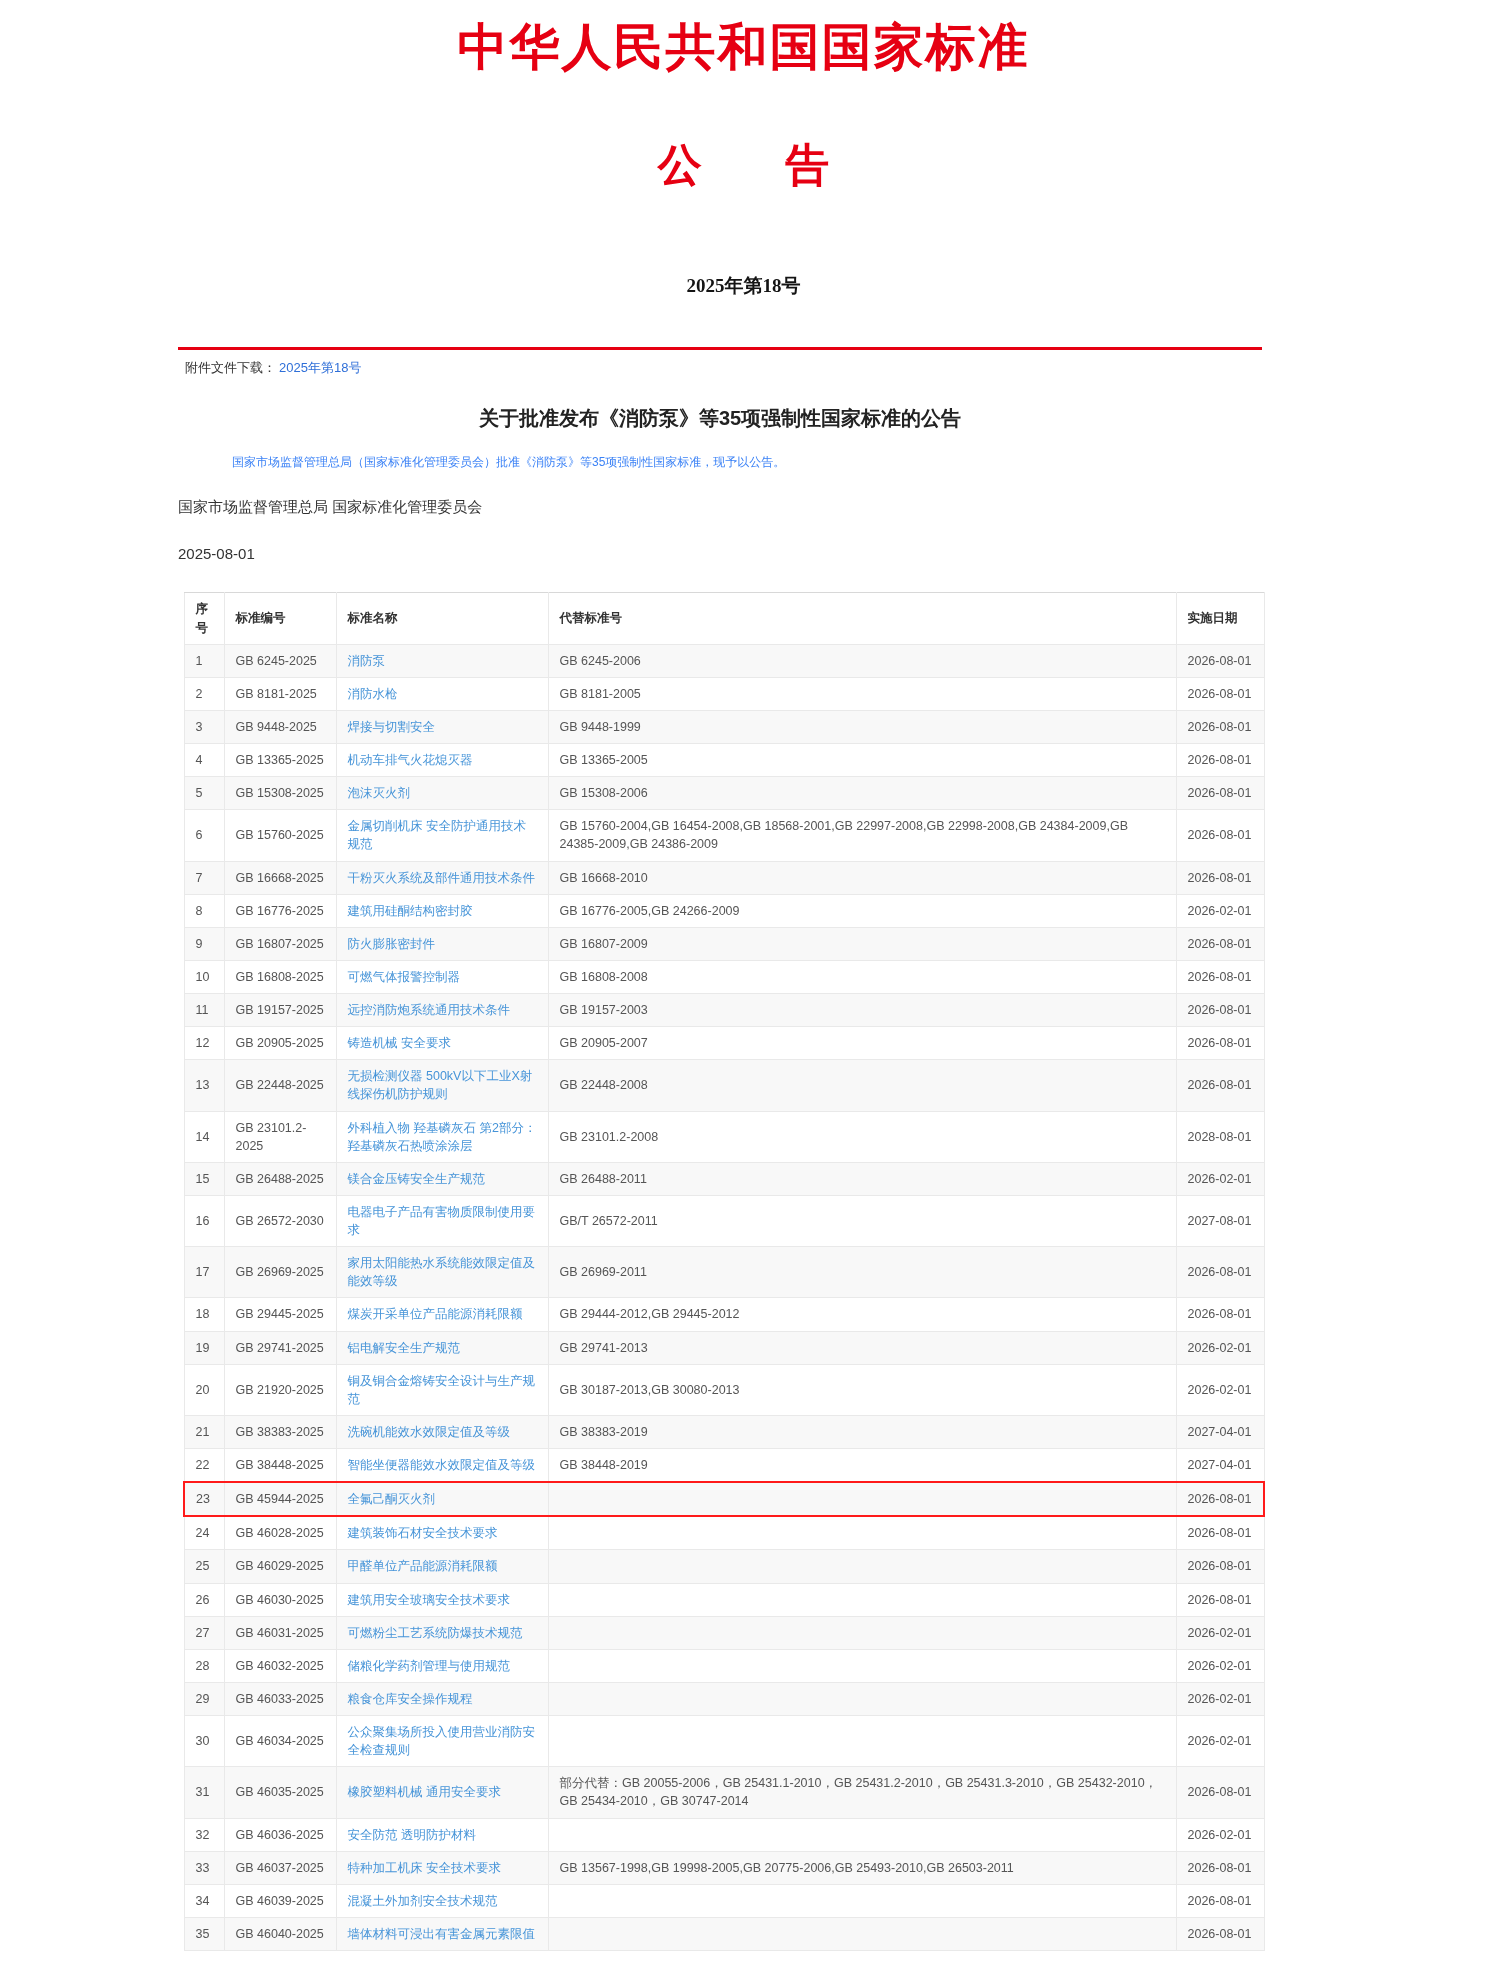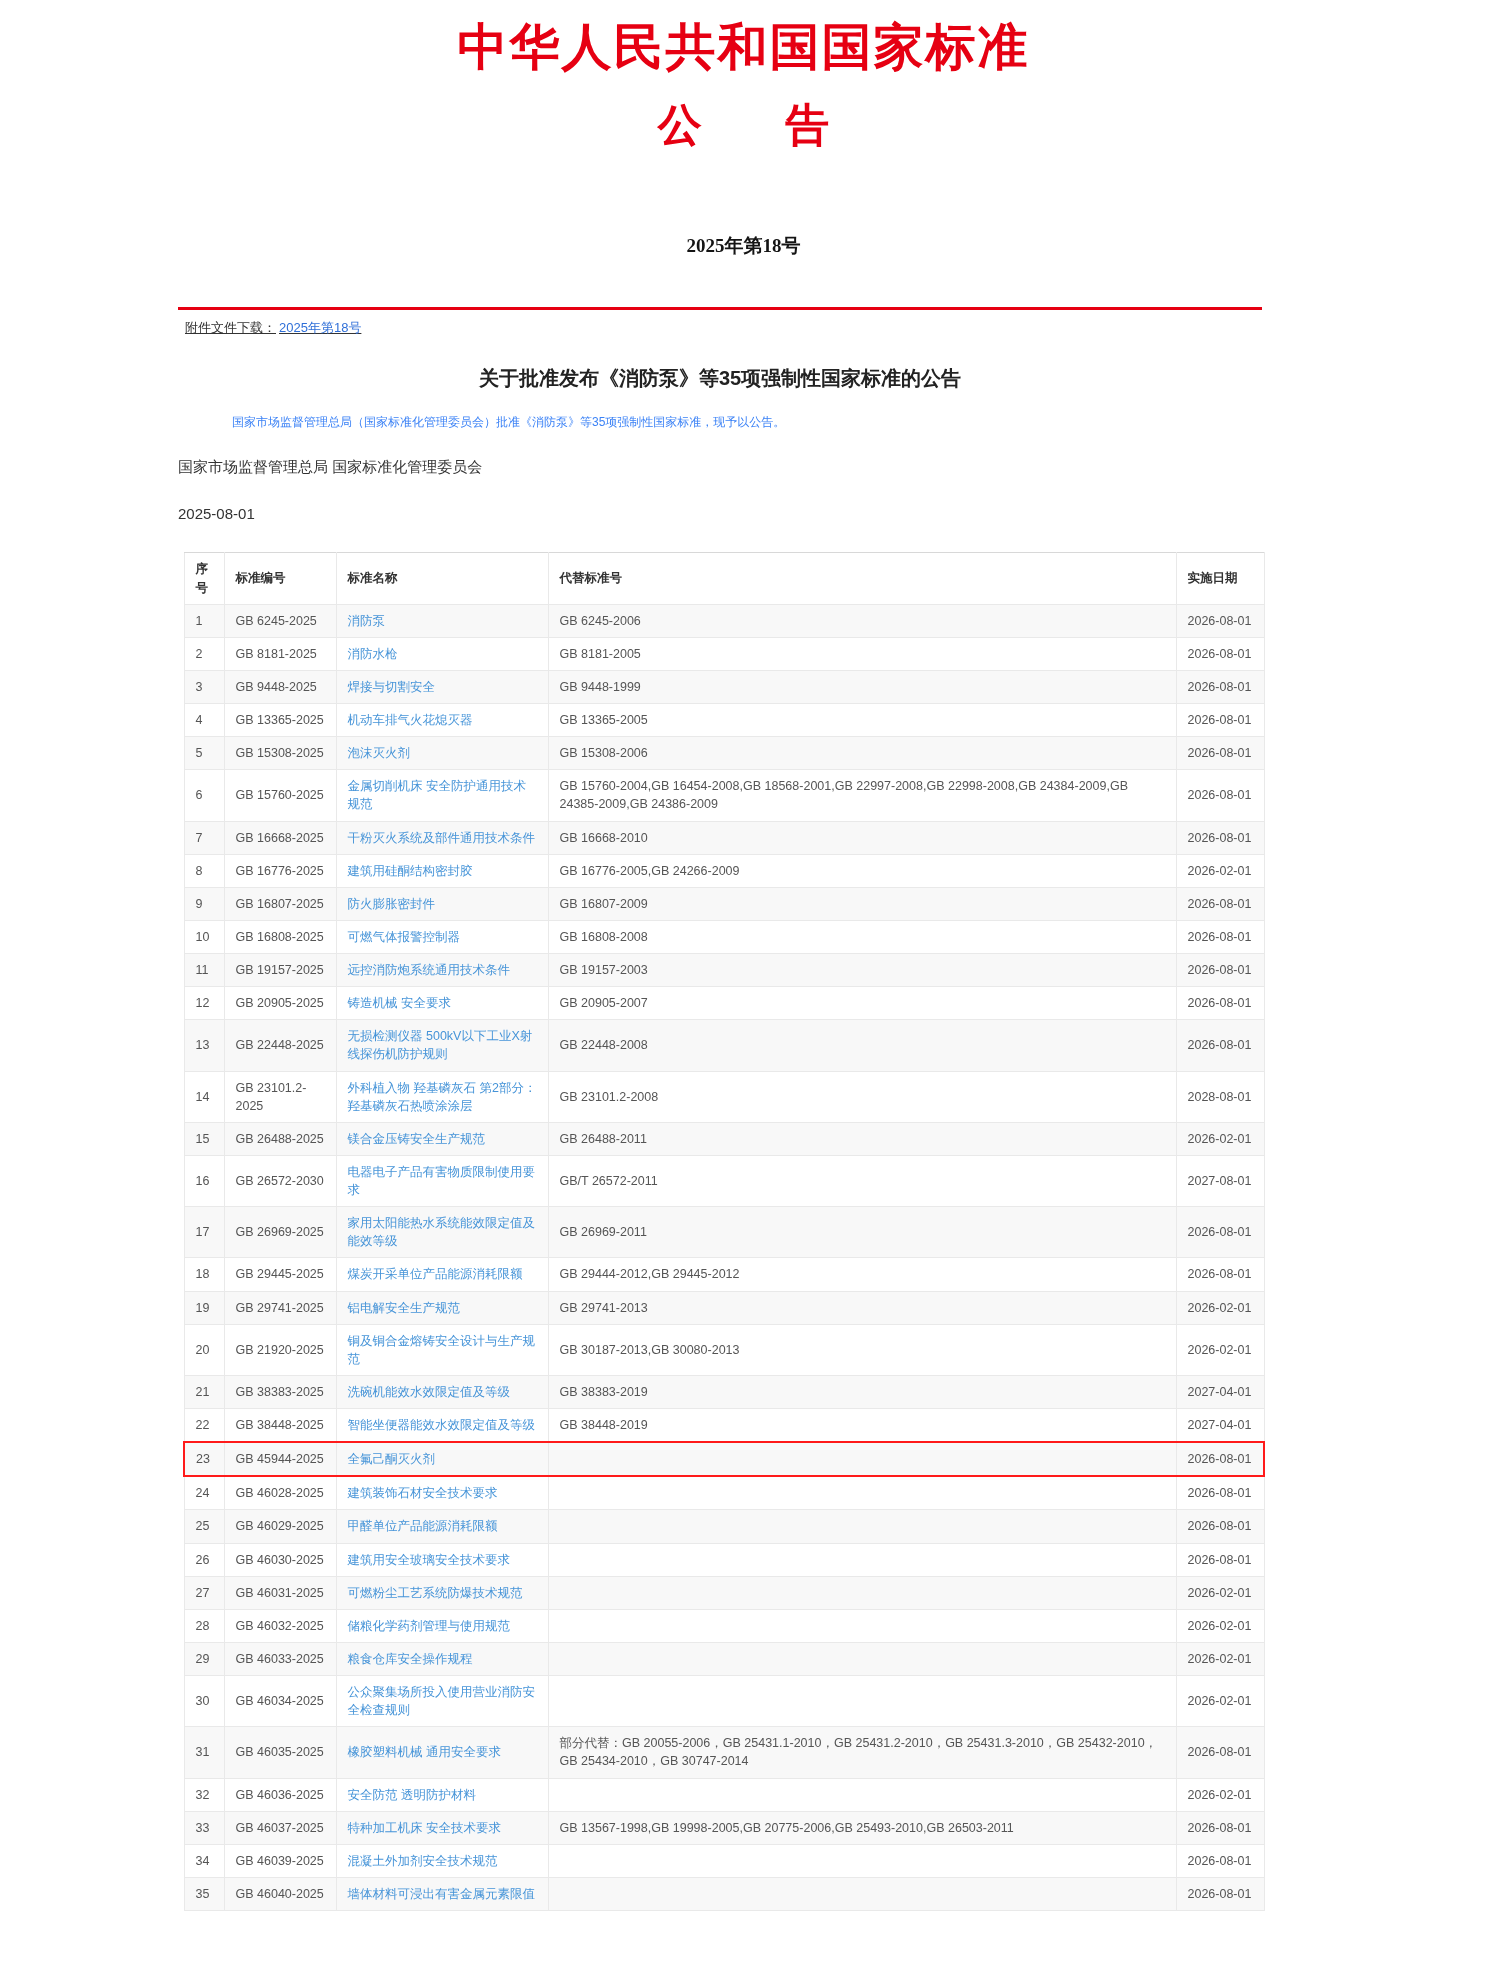--- a/index.html
+++ b/index.html
@@ -2,28 +2,28 @@
 <html><head>
 <meta charset="utf-8">
 <style>
   * { box-sizing: border-box; }
   html,body { margin:0; padding:0; background:#ffffff; }
   body { width:1487px; font-family:"Liberation Sans","DejaVu Sans",sans-serif; }
   .page { width:1487px; min-height:1983px; background:#fff; padding-top:14px; }
 
   .doc-title { margin:0; text-align:center; color:#e60012; font-family:Liberation Mono, monospace;
                font-weight:700; font-size:50px; letter-spacing:2px; }
-  .doc-subtitle { margin:15px 0 0; text-align:center; color:#e60012; font-family:"Liberation Serif","DejaVu Serif",serif;
+  .doc-subtitle { margin:55px 0 0; text-align:center; color:#e60012; font-family:"Liberation Serif","DejaVu Serif",serif;
                font-weight:700; font-size:44px; letter-spacing:0.45em; text-indent:0.45em; }
   .issue-no { margin-top:78px; text-align:center; font-family:"Liberation Serif","DejaVu Serif",serif;
                font-size:19px; font-weight:700; color:#141414; }
 
   .red-rule { border:none; height:3px; background:#e60012; margin:48px 225px 0 178px; }
 
-  .attach-row { margin:9px 0 0 185px; font-size:13px; color:#333;text-decoration:underline; }
+  .attach-row { margin:9px 0 0 185px; font-size:13px; color:#333; }
   .attach-link { color:#2f6fd8; margin-left:3px; text-decoration:none; cursor:pointer; }
 
   .content { margin:2px 225px 0 178px; width:1084px; }
   .announce-title { margin:28px 0 0; text-align:center; font-size:20px; font-weight:700; color:#222; }
   .announce-body { margin:20px 10px 0 30px; text-indent:2em; font-size:12px; color:#3b82f6; line-height:1.7; }
   .sig { margin-top:26px; text-align:left; font-size:15px; color:#333; }
   .sig-date { margin-top:28px; text-align:left; font-size:15px; color:#333; padding-right:42px; }
 
   table.std { margin:30px 0 0 183px; border-collapse:collapse; width:1080px; table-layout:fixed;
               font-size:12.5px; color:#555; }

